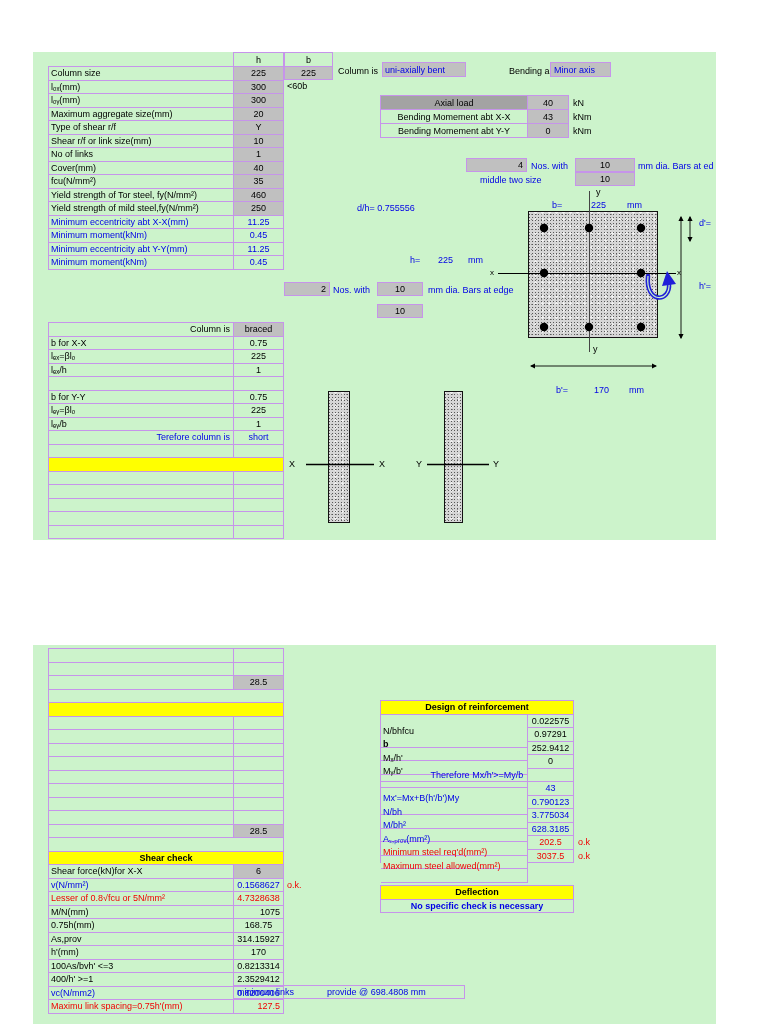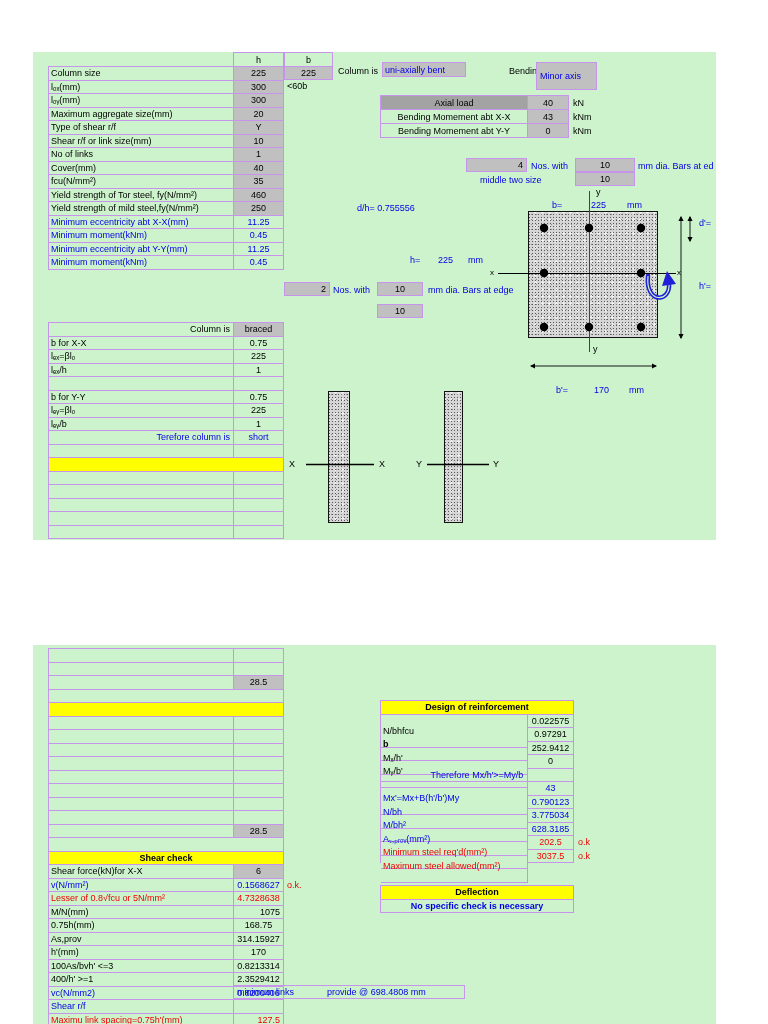--- a/index.html
+++ b/index.html
@@ -118,21 +118,21 @@
   <div class="box grayc" style="left:284px;top:66px;width:49px;height:14px">
       <span>225</span>
     </div>
   <div class="abs" style="left:287px;top:81px">&lt;60b</div>
 
   <div class="abs" style="left:338px;top:66px">Column is</div>
   <div class="box gray" style="left:382px;top:62px;width:84px;height:15px;padding-left:2px">
       <span class="blue">uni-axially bent</span>
     </div>
   <div class="abs" style="left:509px;top:66px">Bending about</div>
-  <div class="box gray" style="left:536px;top:62px;width:61px;height:28px;padding-left:3px">
+  <div class="box gray" style="left:550px;top:62px;width:61px;height:15px;padding-left:3px">
       <span class="blue">Minor axis</span>
     </div>
 
   <div class="t" style="left:380px;top:95px">
     <div class="tr14">
         <div class="td lab6 white">Axial load</div>
         <div class="td val6 gray">40</div>
       </div>
     <div class="tr14">
         <div class="td lab6" style="justify-content:center">Bending Momement abt X-X</div>
@@ -389,24 +389,20 @@
       </div>
     <div class="tr">
         <div class="td lab">400/h' &gt;=1</div>
         <div class="td val">2.3529412</div>
       </div>
     <div class="tr">
         <div class="td lab blue">vc(N/mm2)</div>
         <div class="td val blue">0.8200406</div>
       </div>
     <div class="tr">
-        <div class="td lab blue">Shear r/f</div>
-        <div class="td val"></div>
-      </div>
-    <div class="tr">
         <div class="td lab red">Maximu link spacing=0.75h'(mm)</div>
         <div class="td val rt red">127.5</div>
       </div>
 
   </div>
   <div class="abs red" style="left:287px;top:880px">o.k.</div>
   <div class="box" style="left:233px;top:985px;width:232px;height:14px">
     <span class="blue" style="padding-left:3px">minimum links</span>
     <span class="blue" style="position:absolute;left:93px">provide @ 698.4808 mm</span>
   </div>

